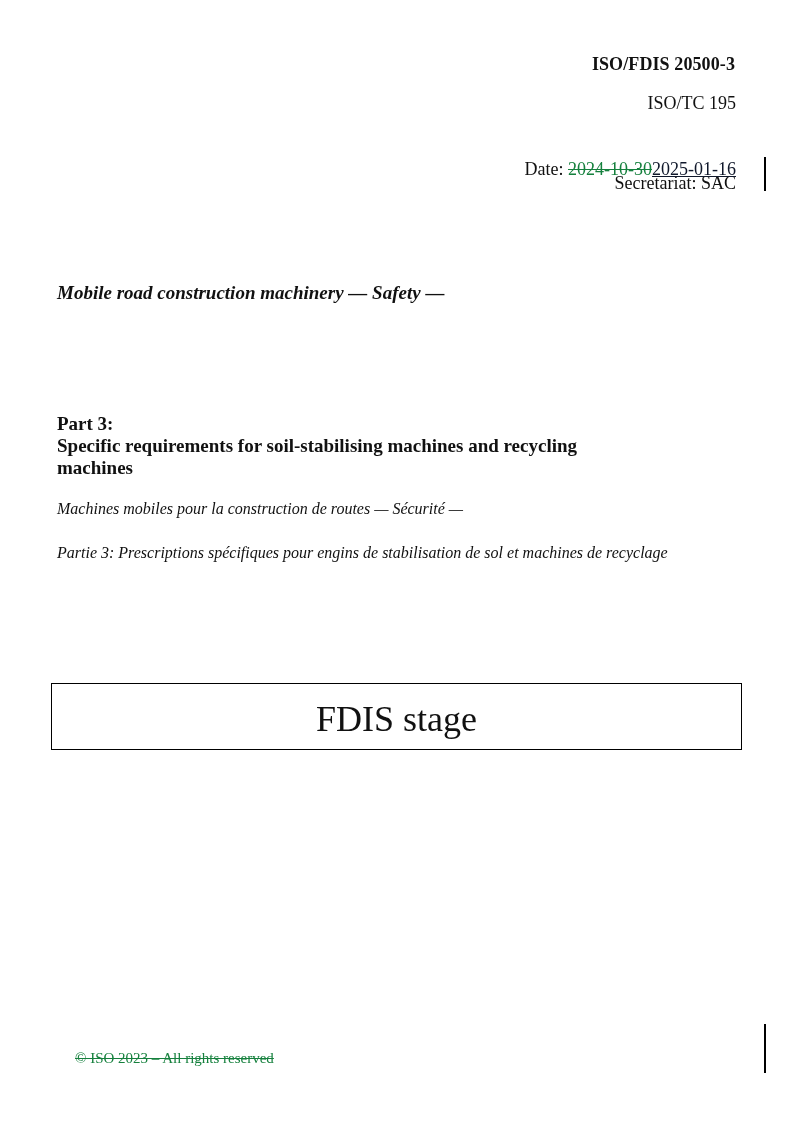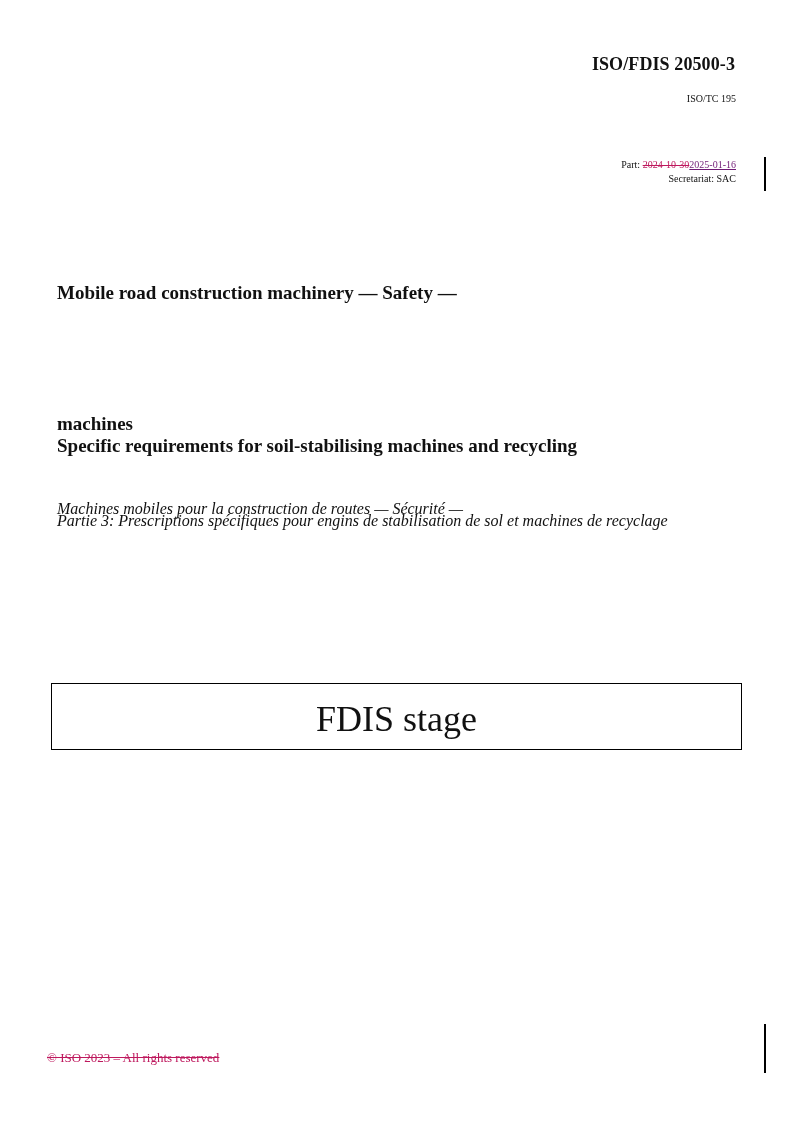--- a/index.html
+++ b/index.html
@@ -21,115 +21,117 @@
       right: 58px;
       top: 54px;
       font-size: 18px;
       font-weight: bold;
       letter-spacing: 0.1px;
       text-align: left;
       white-space: nowrap;
     }
     .meta-line {
       right: 57px;
-      font-size: 10px;
+      font-size: 18px;
       text-align: center;
       white-space: nowrap;
     }
     .tc { top: 93px; }
     .secretariat { top: 127px; margin-top: 46px; }
     .date { top: 159px; }
 
     .deleted {
-      color: #be185d;
+      color: #15803d;
       text-decoration: line-through;
     }
     .inserted {
-      color: #701a75;
+      color: #0f172a;
       text-decoration: underline;
     }
 
     .change-bar {
       width: 1.5px;
       background: #000000;
     }
     .change-bar.top { left: 764px; top: 157px; height: 34px; }
     .change-bar.bottom { left: 764px; top: 1024px; height: 49px; }
 
     .main-title {
       left: 57px;
       top: 282px;
       font-size: 19px;
       font-weight: bold;
       white-space: nowrap;
+      font-style: italic;
     }
 
     .part-block {
       left: 57px;
       top: 413px;
       width: 680px;
       font-size: 19px;
       font-weight: bold;
       line-height: 22px;
     }
     .part-block div { margin: 0; }
 
     .french {
       left: 57px;
       font-size: 16px;
       font-style: italic;
       white-space: nowrap;
     }
     .french.line1 { top: 500px; }
-    .french.line2 { top: 512px; }
+    .french.line2 { top: 544px; }
 
     .stage-box {
       left: 51px;
       top: 683px;
       width: 689px;
       height: 65px;
       border: 1px solid #000000;
       display: flex;
       align-items: center;
       justify-content: center;
     }
     .stage-label {
       font-size: 36px;
       line-height: 1;
       margin-top: 4px;
       white-space: nowrap;
     }
 
     .copyright {
-      left: 47px;
+      left: 75px;
       top: 1050px;
-      font-size: 13px;
+      font-size: 15px;
       white-space: nowrap;
     }
   </style>
 </head>
 <body>
 
 <div class="abs doc-number">ISO/FDIS 20500-3</div>
 
 <div class="abs meta-line tc">ISO/TC 195</div>
 
 <div class="abs meta-line secretariat">Secretariat: SAC</div>
 
 <div class="abs meta-line date">
-  <span>Part: </span><span class="deleted">2024-10-30</span><span class="inserted">2025-01-16</span>
+  <span>Date: </span><span class="deleted">2024-10-30</span><span class="inserted">2025-01-16</span>
 </div>
 
 <div class="abs change-bar top"></div>
 
 <div class="abs main-title">Mobile road construction machinery — Safety —</div>
 
 <div class="abs part-block">
+  <div>Part 3:</div>
+  <div>Specific requirements for soil-stabilising machines and recycling</div>
   <div>machines</div>
-  <div>Specific requirements for soil-stabilising machines and recycling</div>
 </div>
 
 <div class="abs french line1">Machines mobiles pour la construction de routes — Sécurité —</div>
 
 <div class="abs french line2">Partie 3: Prescriptions spécifiques pour engins de stabilisation de sol et machines de recyclage</div>
 
 <div class="abs stage-box">
   <span class="stage-label">FDIS stage</span>
 </div>
 

